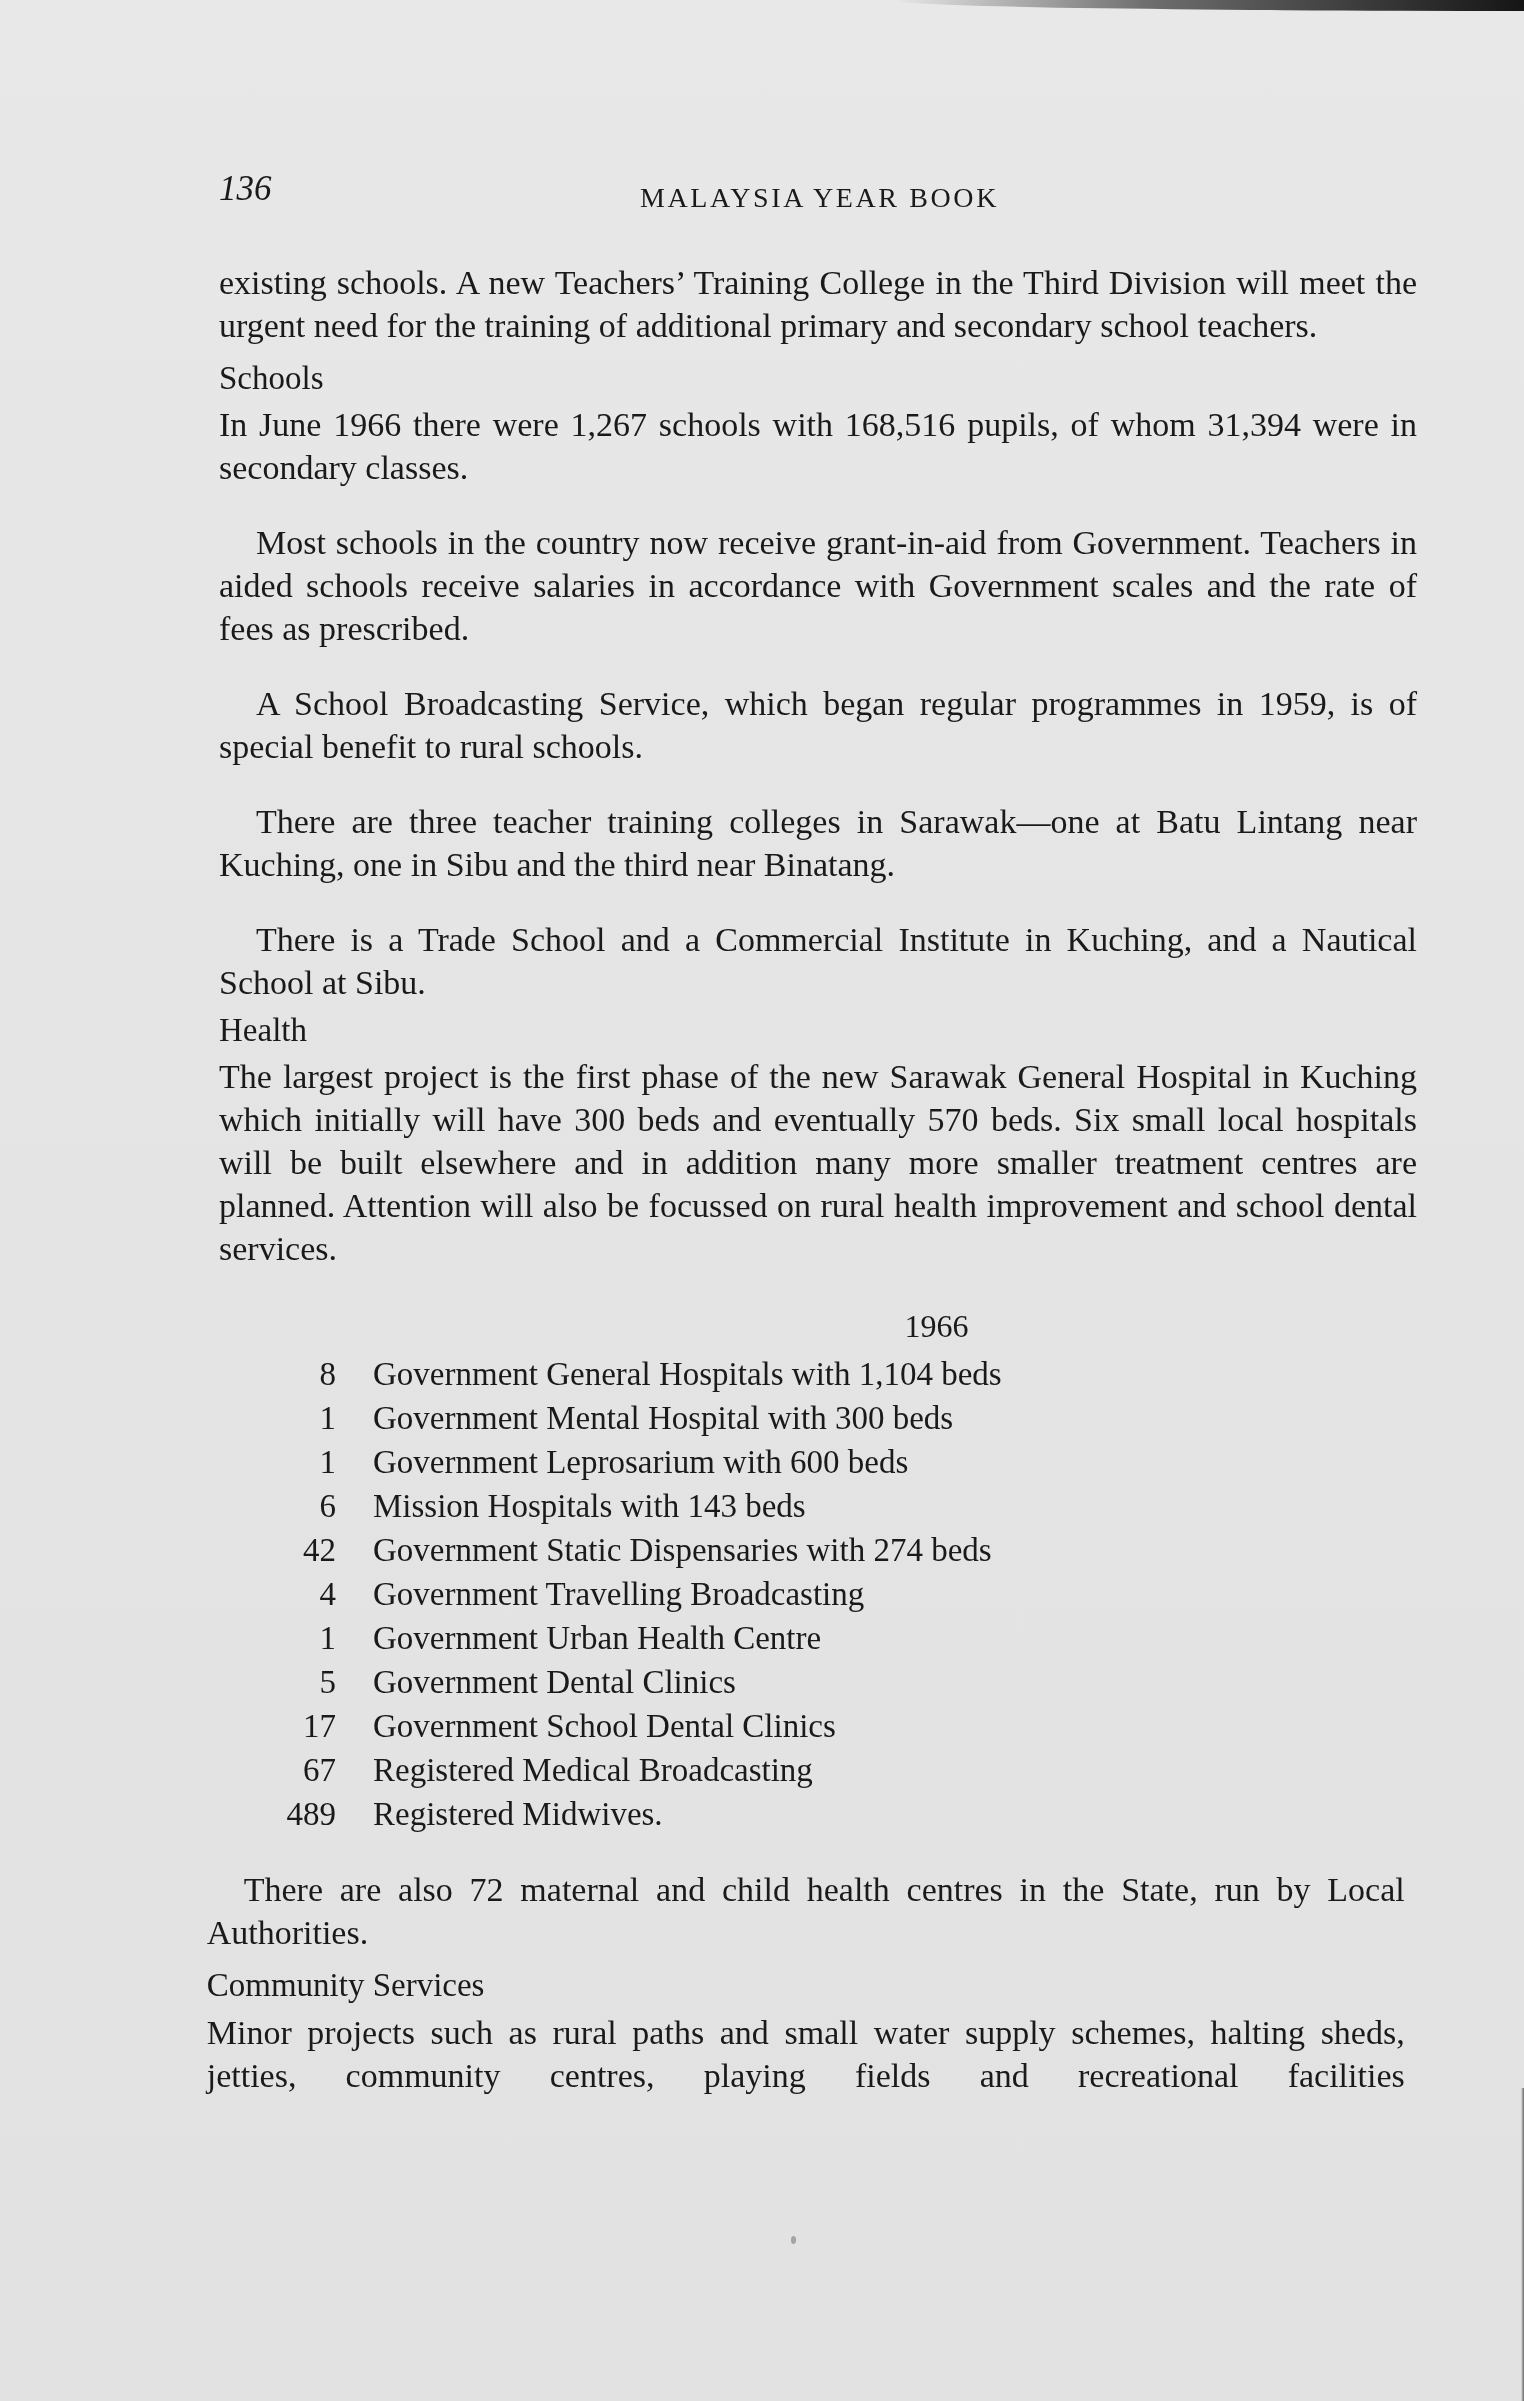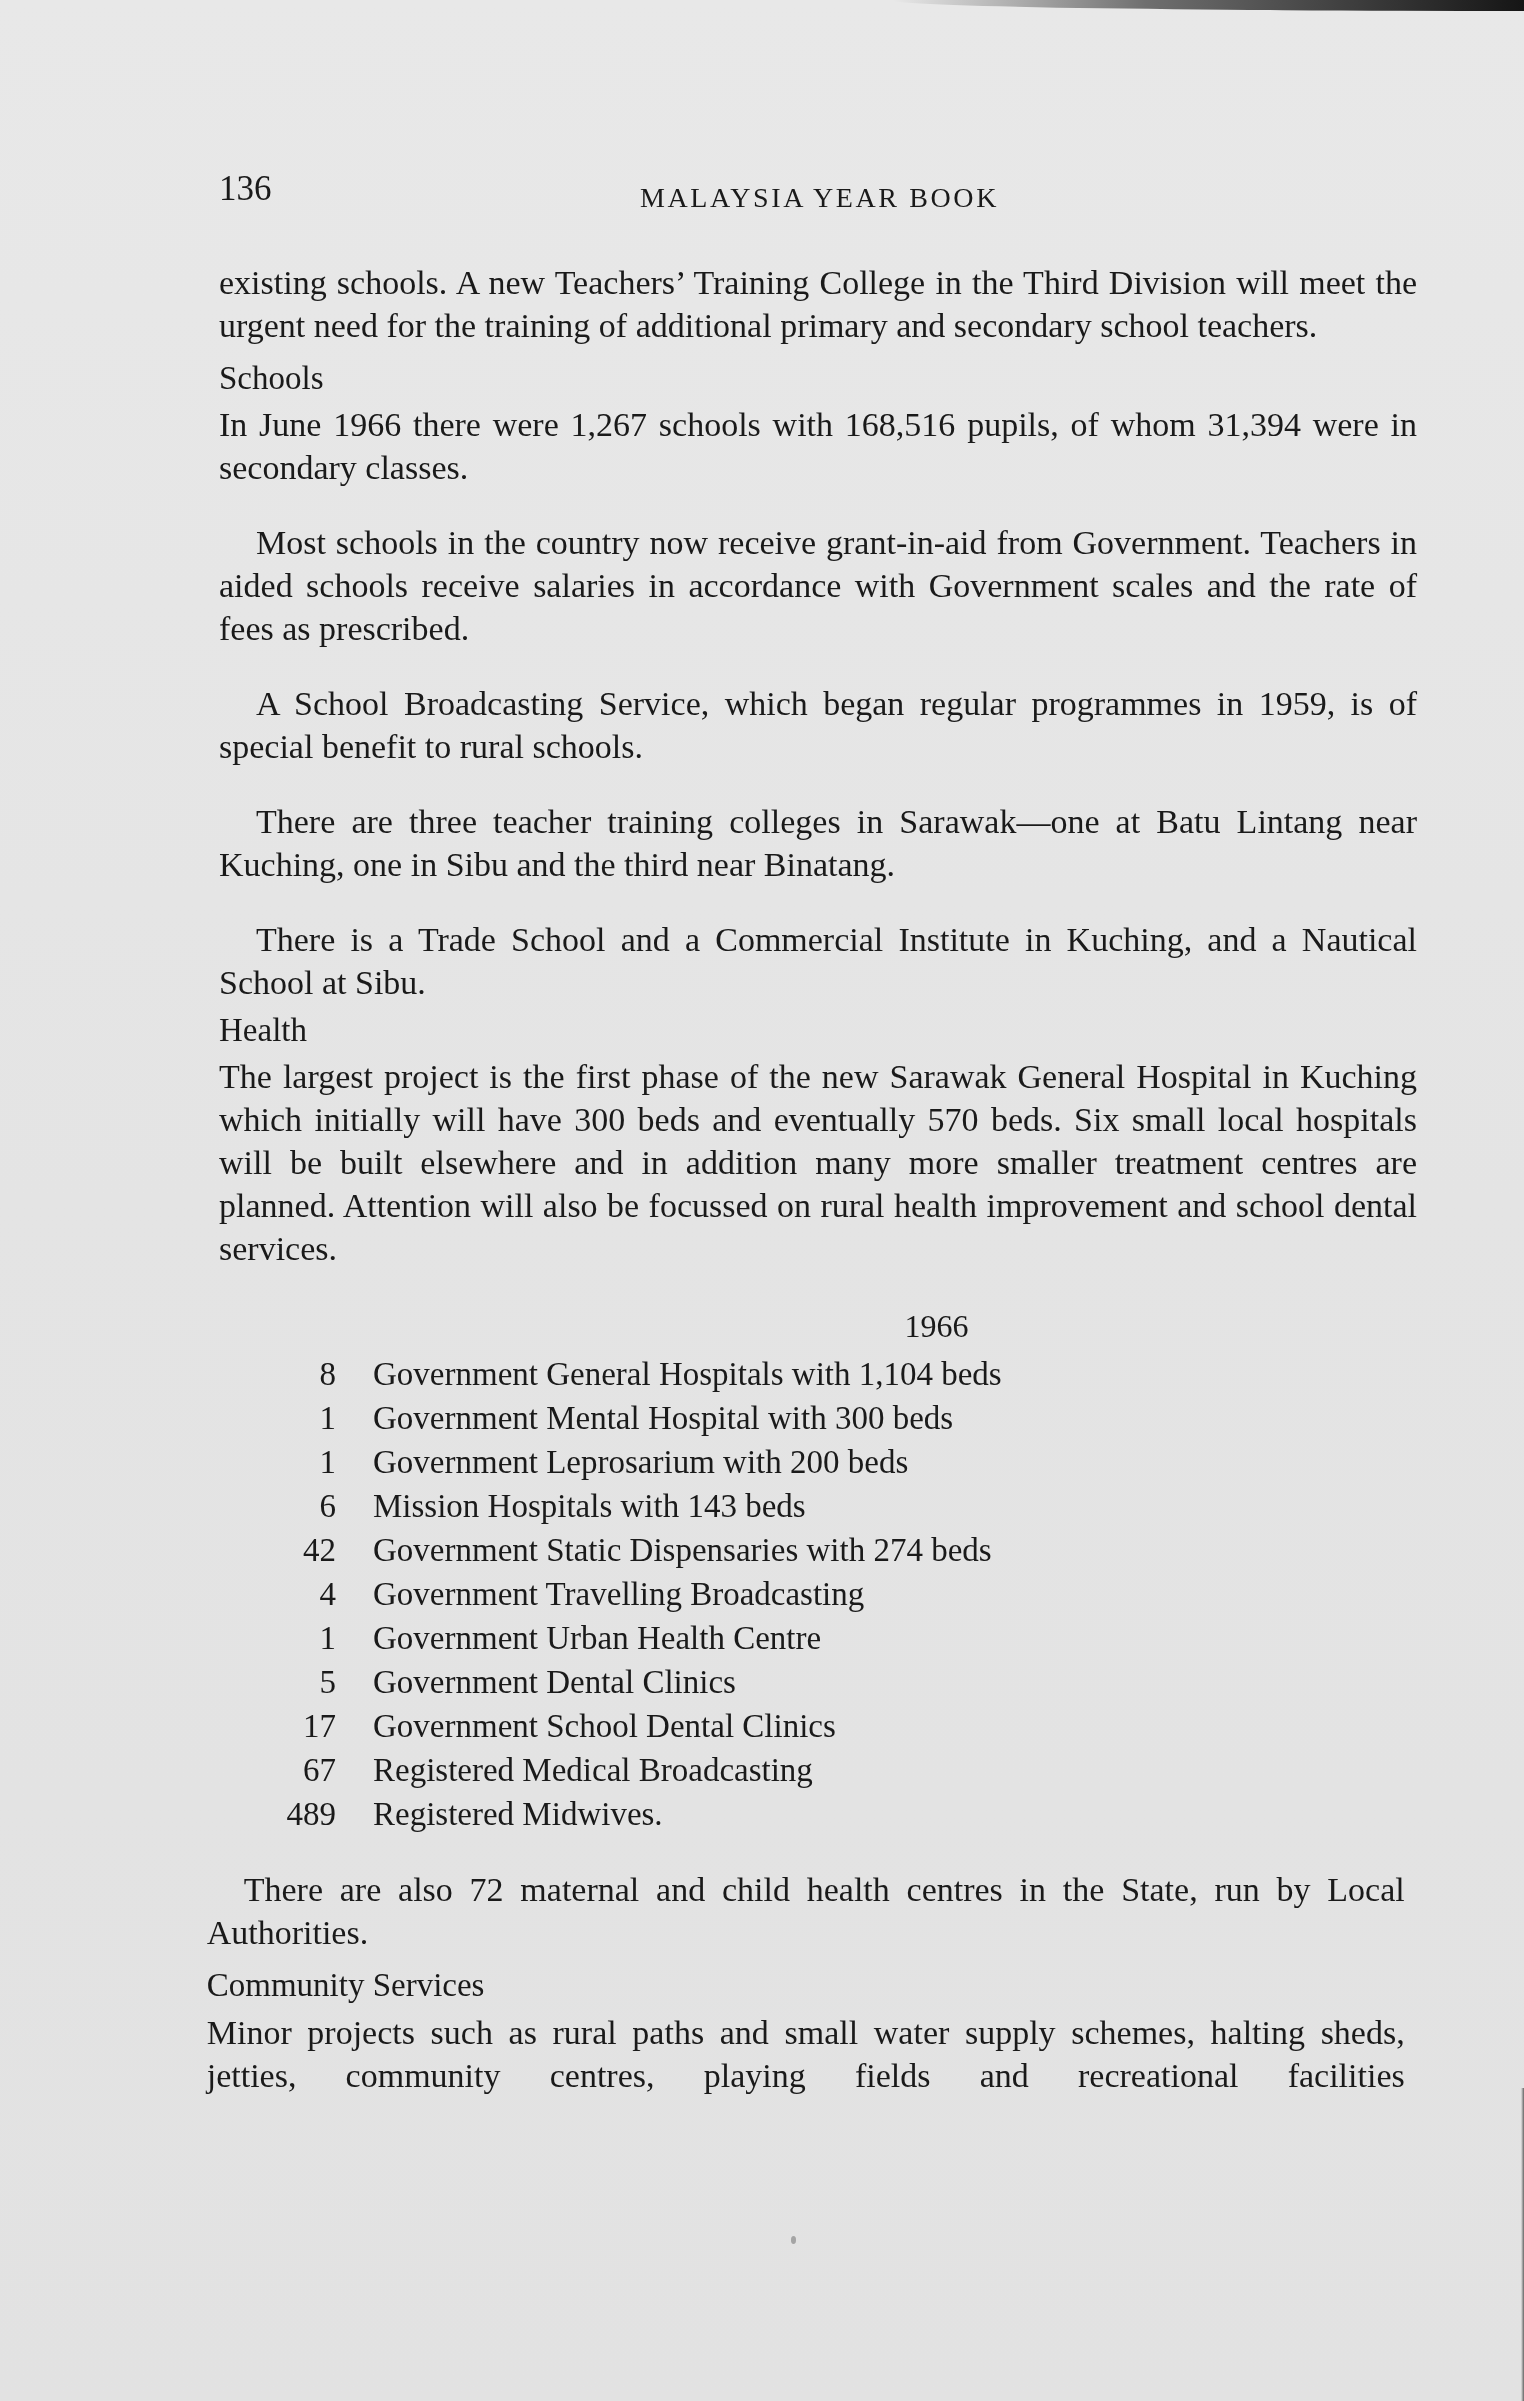--- a/index.html
+++ b/index.html
@@ -29,20 +29,21 @@
       position: absolute;
       right: 0; top: 2088px;
       width: 4.4px; height: 313px;
       background: linear-gradient(90deg, rgba(60,60,60,0) 0%, #3a3a3a 100%);
     }
     .page-number {
       position: absolute;
       left: 219px; top: 168px;
       font-size: 35px;
       line-height: 42px;
+      font-style: italic;
     }
     .running-head {
       position: absolute;
       left: 0; width: 1639px; top: 177px;
       text-align: center;
       font-size: 28px;
       letter-spacing: 2.6px;
       line-height: 42px;
     }
     .content {
@@ -123,21 +124,21 @@
       <li>
           <span class="count">8</span>
           <span>Government General Hospitals with 1,104 beds</span>
         </li>
       <li>
           <span class="count">1</span>
           <span>Government Mental Hospital with 300 beds</span>
         </li>
       <li>
           <span class="count">1</span>
-          <span>Government Leprosarium with 200 beds</span>
+          <span>Government Leprosarium with 600 beds</span>
         </li>
       <li>
           <span class="count">6</span>
           <span>Mission Hospitals with 143 beds</span>
         </li>
       <li>
           <span class="count">42</span>
           <span>Government Static Dispensaries with 274 beds</span>
         </li>
       <li>

